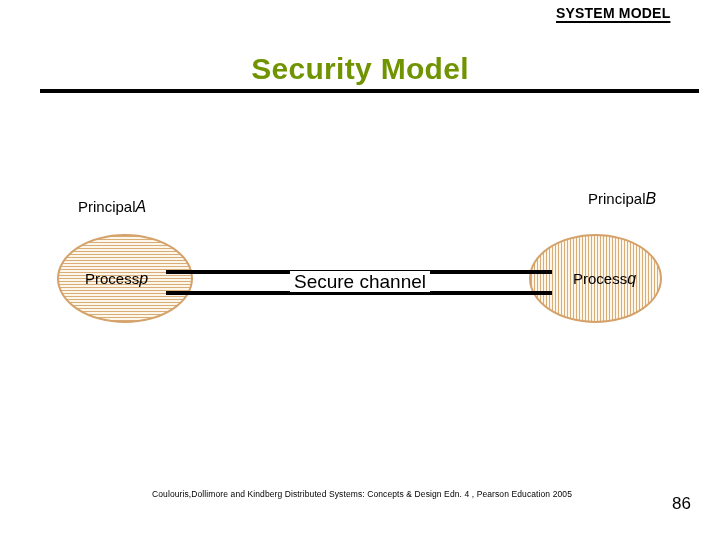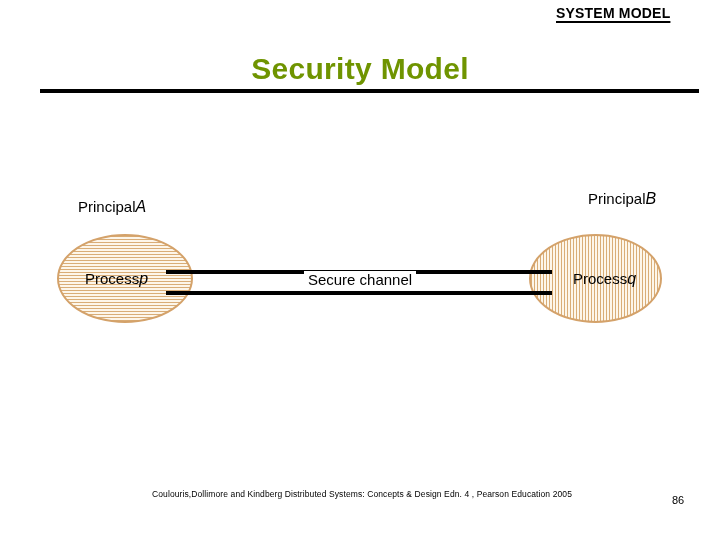--- a/index.html
+++ b/index.html
@@ -144,21 +144,21 @@
     top: 291px;
     width: 386px;
   }
 
   .channel-label {
     position: absolute;
     left: 0;
     top: 271px;
     width: 720px;
     text-align: center;
-    font-size: 15px;
+    font-size: 19px;
     color: #000000;
     z-index: 5;
   }
   .channel-label span {
     background: #ffffff;
     padding: 0 4px;
   }
 
   
   .figure-caption {
@@ -181,21 +181,21 @@
     font-size: 8.5px;
     color: #000000;
     white-space: nowrap;
     letter-spacing: 0.1px;
   }
 
   .page-number {
     position: absolute;
     left: 672px;
     top: 494px;
-    font-size: 11px;
+    font-size: 17px;
     color: #000000;
   }
 </style>
 </head>
 <body>
 
 <div class="slide">
 
   <div class="kicker">SYSTEM MODEL</div>
 

